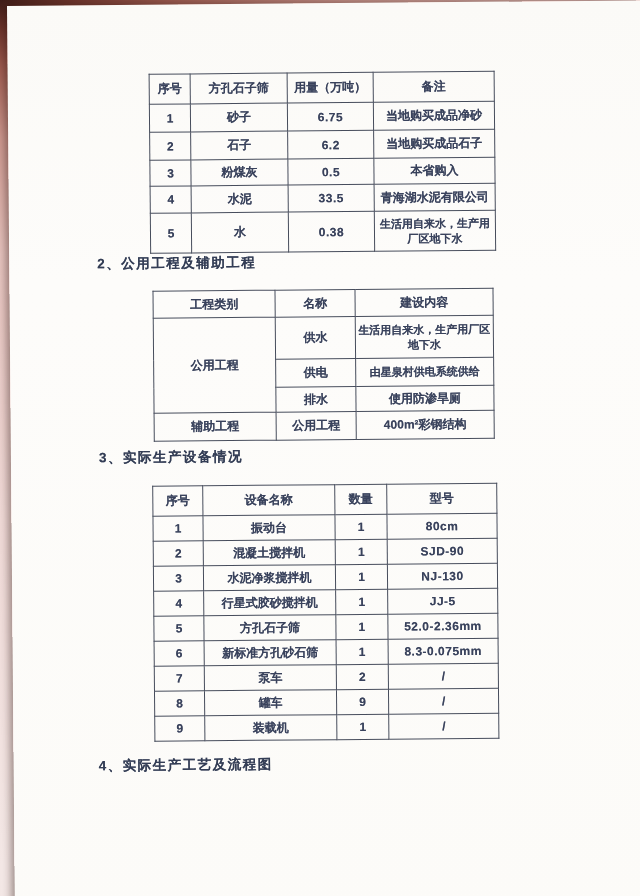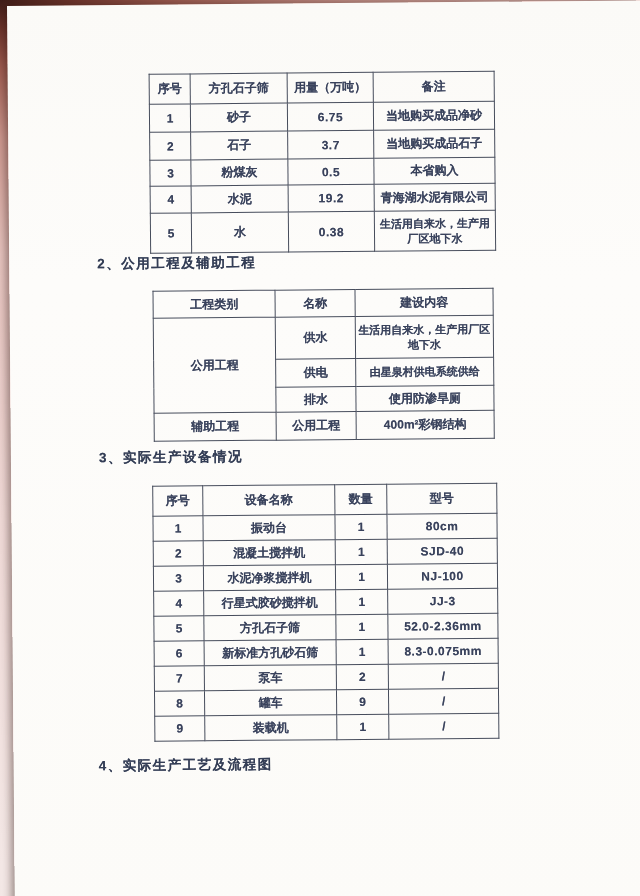--- a/index.html
+++ b/index.html
@@ -67,33 +67,33 @@
     </tr>
     <tr style="height:28px">
       <td>1</td>
       <td>砂子</td>
       <td class="mono-num">6.75</td>
       <td>当地购买成品净砂</td>
     </tr>
     <tr style="height:28px">
       <td>2</td>
       <td>石子</td>
-      <td class="mono-num">3.7</td>
+      <td class="mono-num">6.2</td>
       <td>当地购买成品石子</td>
     </tr>
     <tr style="height:26px">
       <td>3</td>
       <td>粉煤灰</td>
       <td class="mono-num">0.5</td>
       <td>本省购入</td>
     </tr>
     <tr style="height:27px">
       <td>4</td>
       <td>水泥</td>
-      <td class="mono-num">19.2</td>
+      <td class="mono-num">33.5</td>
       <td>青海湖水泥有限公司</td>
     </tr>
     <tr style="height:40px">
       <td>5</td>
       <td>水</td>
       <td class="mono-num">0.38</td>
       <td class="small">生活用自来水，生产用厂区地下水</td>
     </tr>
   </tbody>
     </table>
@@ -152,33 +152,33 @@
     <tr style="height:25px">
       <td>1</td>
       <td>振动台</td>
       <td>1</td>
       <td class="mono-num">80cm</td>
     </tr>
     <tr style="height:25px">
       <td>2</td>
       <td>混凝土搅拌机</td>
       <td>1</td>
-      <td class="mono-num">SJD-40</td>
+      <td class="mono-num">SJD-90</td>
     </tr>
     <tr style="height:25px">
       <td>3</td>
       <td>水泥净浆搅拌机</td>
       <td>1</td>
-      <td class="mono-num">NJ-100</td>
+      <td class="mono-num">NJ-130</td>
     </tr>
     <tr style="height:25px">
       <td>4</td>
       <td>行星式胶砂搅拌机</td>
       <td>1</td>
-      <td class="mono-num">JJ-3</td>
+      <td class="mono-num">JJ-5</td>
     </tr>
     <tr style="height:25px">
       <td>5</td>
       <td>方孔石子筛</td>
       <td>1</td>
       <td class="mono-num">52.0-2.36mm</td>
     </tr>
     <tr style="height:25px">
       <td>6</td>
       <td>新标准方孔砂石筛</td>

